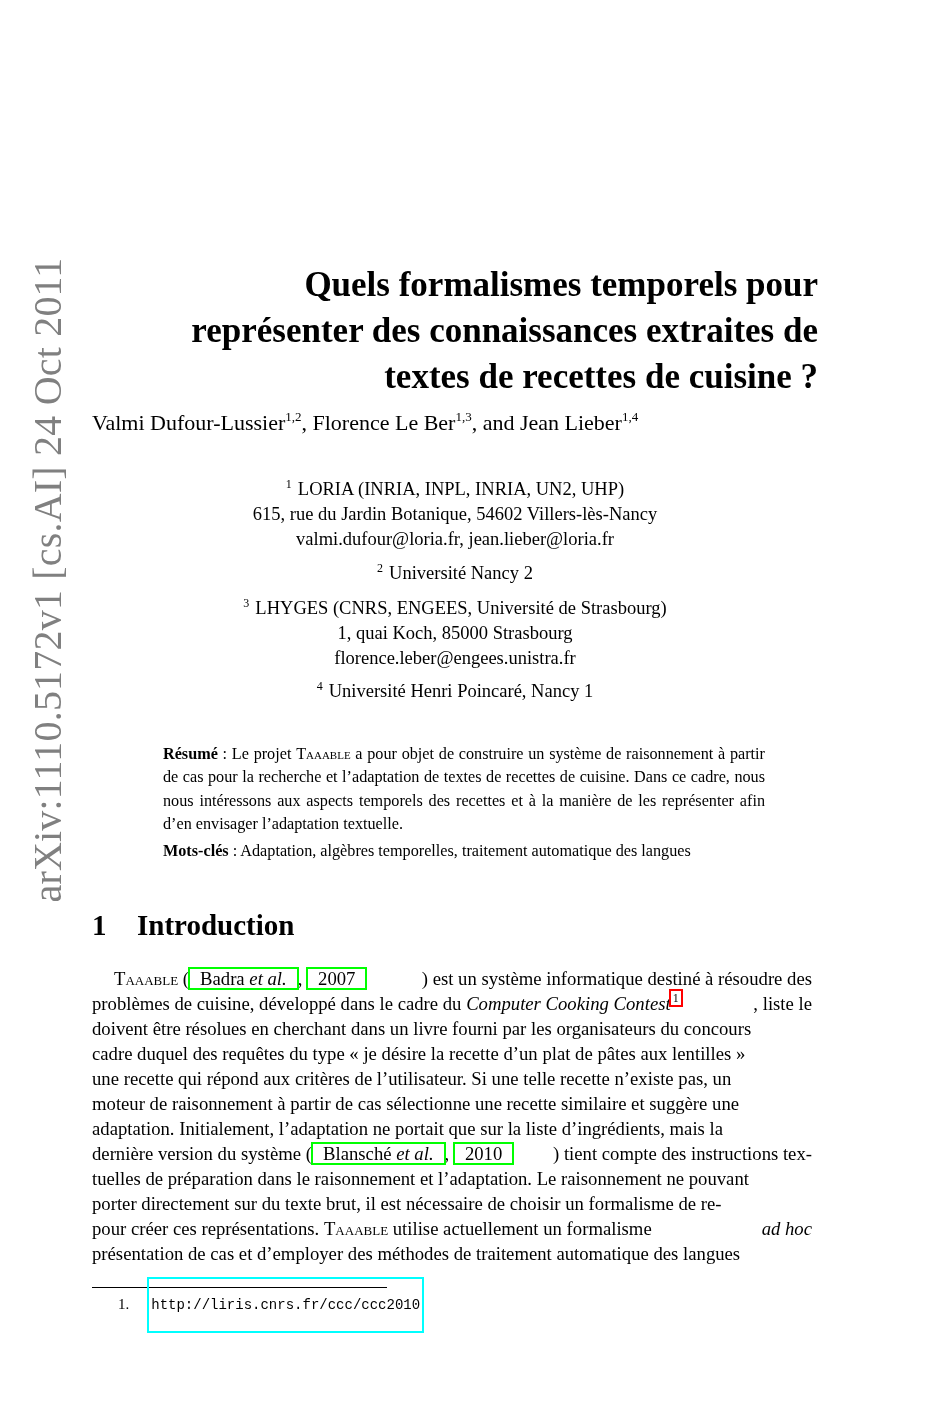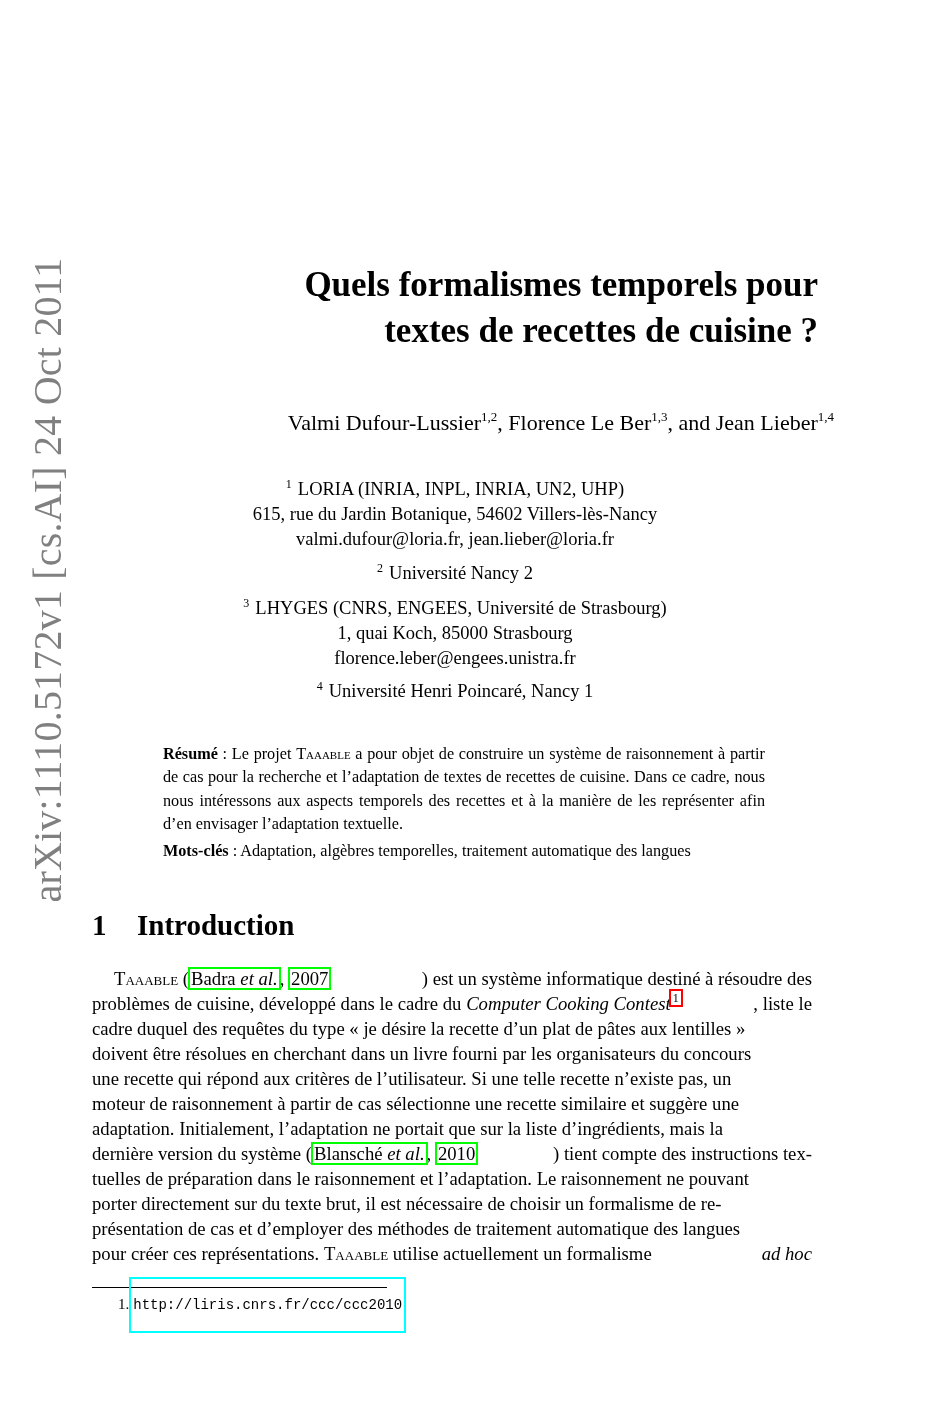--- a/index.html
+++ b/index.html
@@ -4,48 +4,49 @@
 <style>
   html, body { margin:0; padding:0; background:#ffffff; }
   body { width:945px; height:1418px; position:relative; overflow:hidden;
          font-family:"Liberation Serif", "DejaVu Serif", serif; color:#000; }
   .arxiv { position:absolute; left:22px; top:235px; width:50px; height:690px; }
   .arxiv span { position:absolute; left:50%; top:50%; white-space:nowrap;
        transform: translate(-50%,-50%) rotate(-90deg);
        font-size:40px; color:#808080; letter-spacing:0.2px; }
   .title { position:absolute; left:92px; width:726px; top:262px; text-align:right;
        font-weight:bold; font-size:35px; line-height:46px; }
-  .authors { position:absolute; left:108px; width:726px; top:410px; text-align:right; font-size:22px; }
+  .authors { position:absolute; left:92px; width:726px; top:410px; text-align:left; font-size:22px; }
   .authors sup { font-size:13px; vertical-align: 9px; line-height:0; }
   .affil { position:absolute; left:92px; width:726px; text-align:center; font-size:18.5px; line-height:25px; }
   .affil sup { font-size:12px; vertical-align:7px; line-height:0; margin-right:6px; }
   .abstract { position:absolute; left:151px; width:602px; top:743px; font-size:16.2px; line-height:23.3px; text-align:justify;margin-left:12px; }
   .abstract .kw { margin-top:4px; text-align:left; white-space:nowrap; }
   .sc { font-variant: small-caps; }
   .section { position:absolute; left:92px; top:909px; font-weight:bold; font-size:29px; }
   .section .num { display:inline-block; width:45px; }
   .body { position:absolute; left:92px; width:720px; top:966px; font-size:18.7px; line-height:25px; }
   .body .line { display:flex; justify-content:space-between; white-space:nowrap; }
   .body .line.first { padding-left:22px; }
-  .cite { outline:2px solid #00ff00; outline-offset:-1px; padding:0 2px; }
+  .cite { outline:2px solid #00ff00; outline-offset:-1px; padding:0 11px; }
   .fnref { outline:2px solid #ff0000; outline-offset:0px; font-size:12px; vertical-align:8px; line-height:0; padding:0 2px; }
   .fnrule { position:absolute; left:92px; top:1287px; width:295px; height:0; border-top:1px solid #000; }
   .footnote { position:absolute; left:118px; top:1296px; font-size:15px; }
   .footnote .url { font-family:"Liberation Mono", "DejaVu Sans Mono", monospace; font-size:14px;
-       outline:2px solid #00ffff; padding:18px 2px; margin-left:2px; }
+       outline:2px solid #00ffff; padding:18px 2px; margin-left:20px; }
 </style>
 </head>
 <body>
 
 <div class="arxiv">
   <span>arXiv:1110.5172v1  [cs.AI]  24 Oct 2011</span>
 </div>
 
 <div class="title">
   <div>Quels formalismes temporels pour</div>
+  <div>représenter des connaissances extraites de</div>
   <div>textes de recettes de cuisine ?</div>
 </div>
 
 <div class="authors"><span>Valmi Dufour-Lussier</span><sup>1,2</sup><span>, </span><span>Florence Le Ber</span><sup>1,3</sup><span>, and </span><span>Jean Lieber</span><sup>1,4</sup></div>
 
 <div class="affil" style="top:477px">
   <div><sup>1</sup><span>LORIA (INRIA, INPL, INRIA, UN2, UHP)</span></div>
   <div>615, rue du Jardin Botanique, 54602 Villers-lès-Nancy</div>
   <div>valmi.dufour@loria.fr, jean.lieber@loria.fr</div>
 </div>
@@ -73,24 +74,24 @@
 <div class="body">
   <div class="line first">
     <span><span class="sc">Taaable</span><span> (</span><span class="cite"><span>Badra </span><i>et al.</i></span><span>, </span><span class="cite">2007</span></span>
     <span>) est un système informatique destiné à résoudre des</span>
   </div>
   <div class="line">
     <span><span>problèmes de cuisine, développé dans le cadre du </span><i>Computer Cooking Contest</i><span class="fnref">1</span></span>
     <span>, liste le</span>
   </div>
   <div class="line">
-      <span>cadre duquel des requêtes du type « je désire la recette d’un plat de pâtes aux lentilles »</span>
+      <span>doivent être résolues en cherchant dans un livre fourni par les organisateurs du concours</span>
     </div>
   <div class="line">
-      <span>doivent être résolues en cherchant dans un livre fourni par les organisateurs du concours</span>
+      <span>cadre duquel des requêtes du type « je désire la recette d’un plat de pâtes aux lentilles »</span>
     </div>
   <div class="line">
       <span>une recette qui répond aux critères de l’utilisateur. Si une telle recette n’existe pas, un</span>
     </div>
   <div class="line">
       <span>moteur de raisonnement à partir de cas sélectionne une recette similaire et suggère une</span>
     </div>
   <div class="line">
       <span>adaptation. Initialement, l’adaptation ne portait que sur la liste d’ingrédients, mais la</span>
     </div>
@@ -98,24 +99,24 @@
     <span><span>dernière version du système (</span><span class="cite"><span>Blansché </span><i>et al.</i></span><span>, </span><span class="cite">2010</span></span>
     <span>) tient compte des instructions tex-</span>
   </div>
   <div class="line">
       <span>tuelles de préparation dans le raisonnement et l’adaptation. Le raisonnement ne pouvant</span>
     </div>
   <div class="line">
       <span>porter directement sur du texte brut, il est nécessaire de choisir un formalisme de re-</span>
     </div>
   <div class="line">
-      <span>présentation de cas et d’employer des méthodes de traitement automatique des langues</span>
-    </div>
-  <div class="line">
     <span><span>pour créer ces représentations. </span><span class="sc">Taaable</span><span> utilise actuellement un formalisme </span></span>
     <i>ad hoc</i>
   </div>
+  <div class="line">
+      <span>présentation de cas et d’employer des méthodes de traitement automatique des langues</span>
+    </div>
 </div>
 
 <div class="fnrule"></div>
 <div class="footnote">
   <span>1.</span><span class="url">http://liris.cnrs.fr/ccc/ccc2010</span>
 </div>
 
 </body></html>

